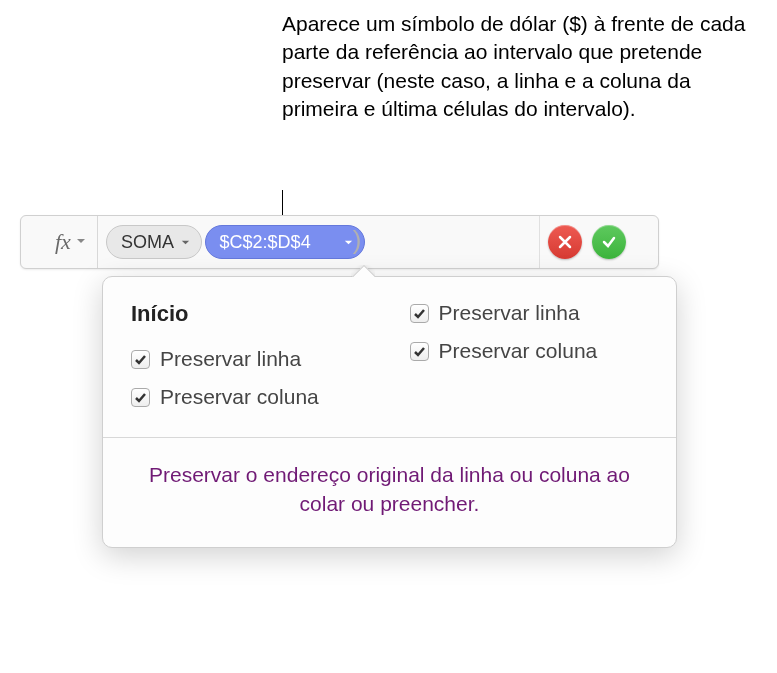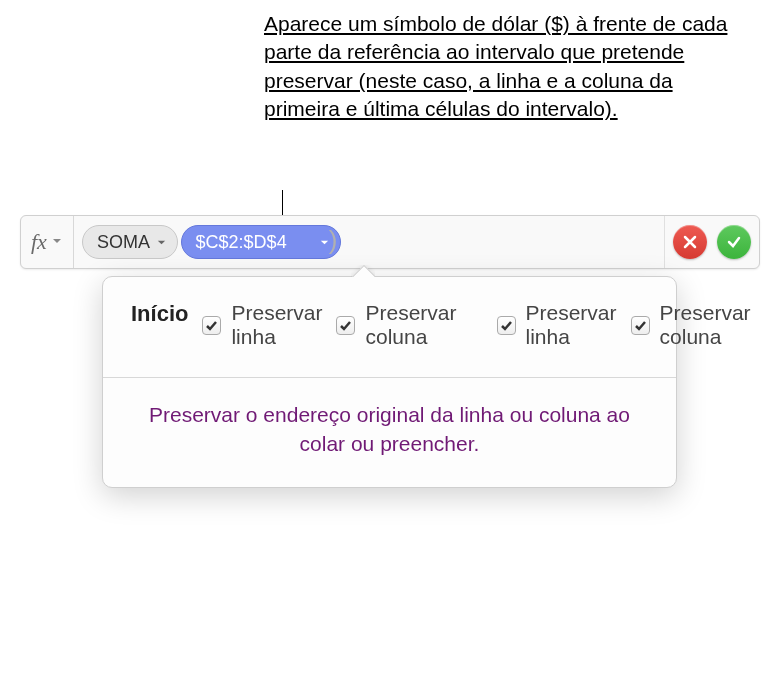--- a/index.html
+++ b/index.html
@@ -10,47 +10,46 @@
     body {
       font-family: -apple-system, BlinkMacSystemFont, "Helvetica Neue", Arial, sans-serif;
       width: 777px;
       height: 673px;
       background: #ffffff;
       position: relative;
     }
     .annotation {
       position: absolute;
       top: 10px;
-      left: 264px;
+      left: 282px;
       width: 480px;
       font-size: 21px;
       line-height: 1.35;
       color: #000;
-      text-decoration: underline;
     }
     .annotation-line {
       position: absolute;
       top: 190px;
       left: 282px;
       width: 1px;
       height: 52px;
       background: #000;
     }
     .formula-bar {
       position: absolute;
       top: 215px;
       left: 20px;
-      width: 740px;
+      width: 639px;
       height: 54px;
       background: #f9f9f9;
       border: 1px solid #d0d0d0;
       border-radius: 6px;
       display: flex;
       align-items: center;
-      padding: 0 0;
+      padding: 0 24px;
       box-shadow: 0 1px 2px rgba(0,0,0,0.08);
     }
     .fx-section {
       display: flex;
       align-items: center;
       padding: 0 10px;
       height: 100%;
       border-right: 1px solid #d8d8d8;
     }
     .fx-label {
@@ -161,20 +160,21 @@
       box-shadow: -2px -2px 4px rgba(0,0,0,0.05);
     }
     .popover-body {
       display: flex;
       padding: 24px 28px 28px 28px;
       gap: 40px;
     }
     .popover-col {
       flex: 1;
       display: flex;
+      flex-direction: column;
       gap: 14px;
     }
     .popover-col h3 {
       font-size: 22px;
       font-weight: 700;
       color: #222;
       margin-bottom: 6px;
     }
     .checkbox-row {
       display: flex;

